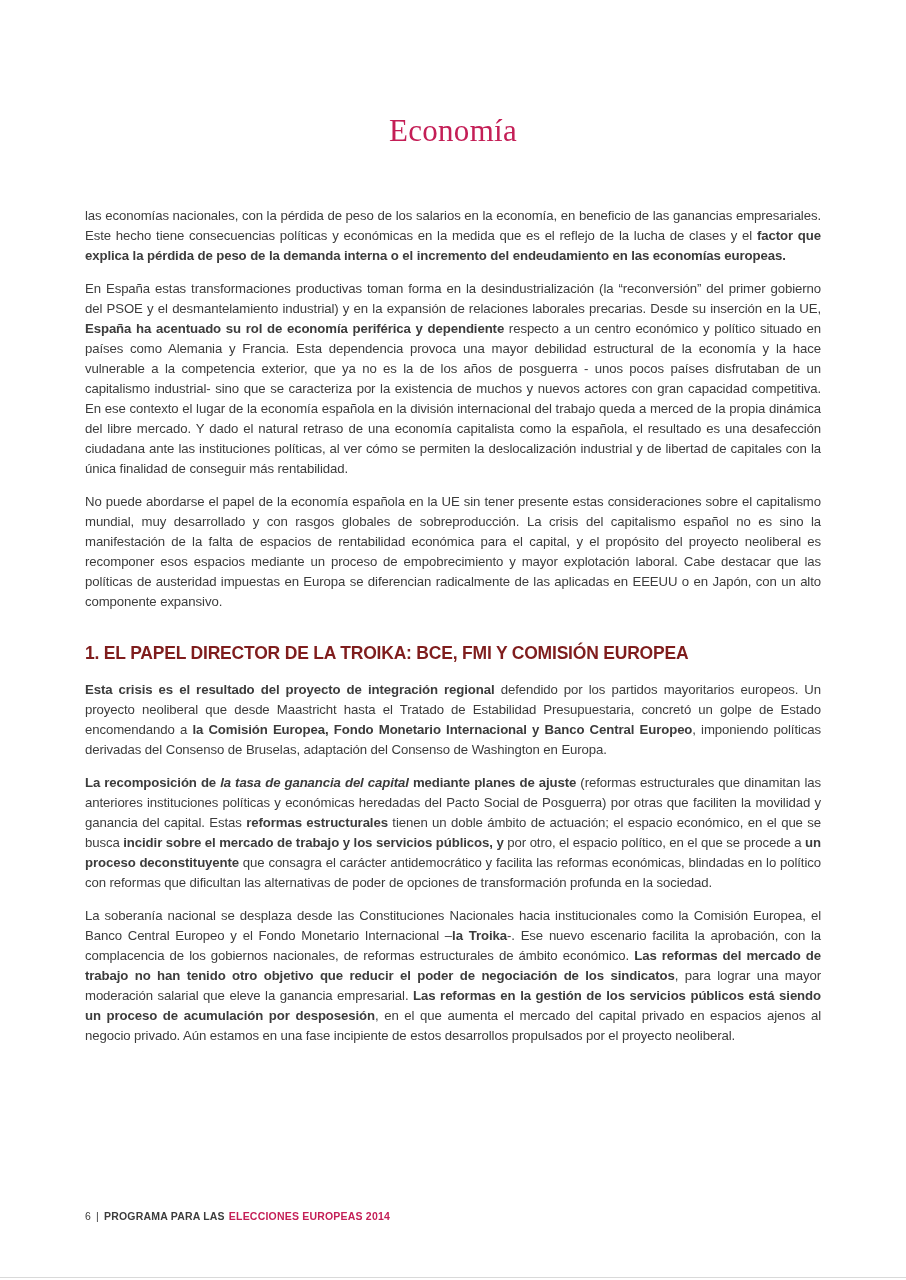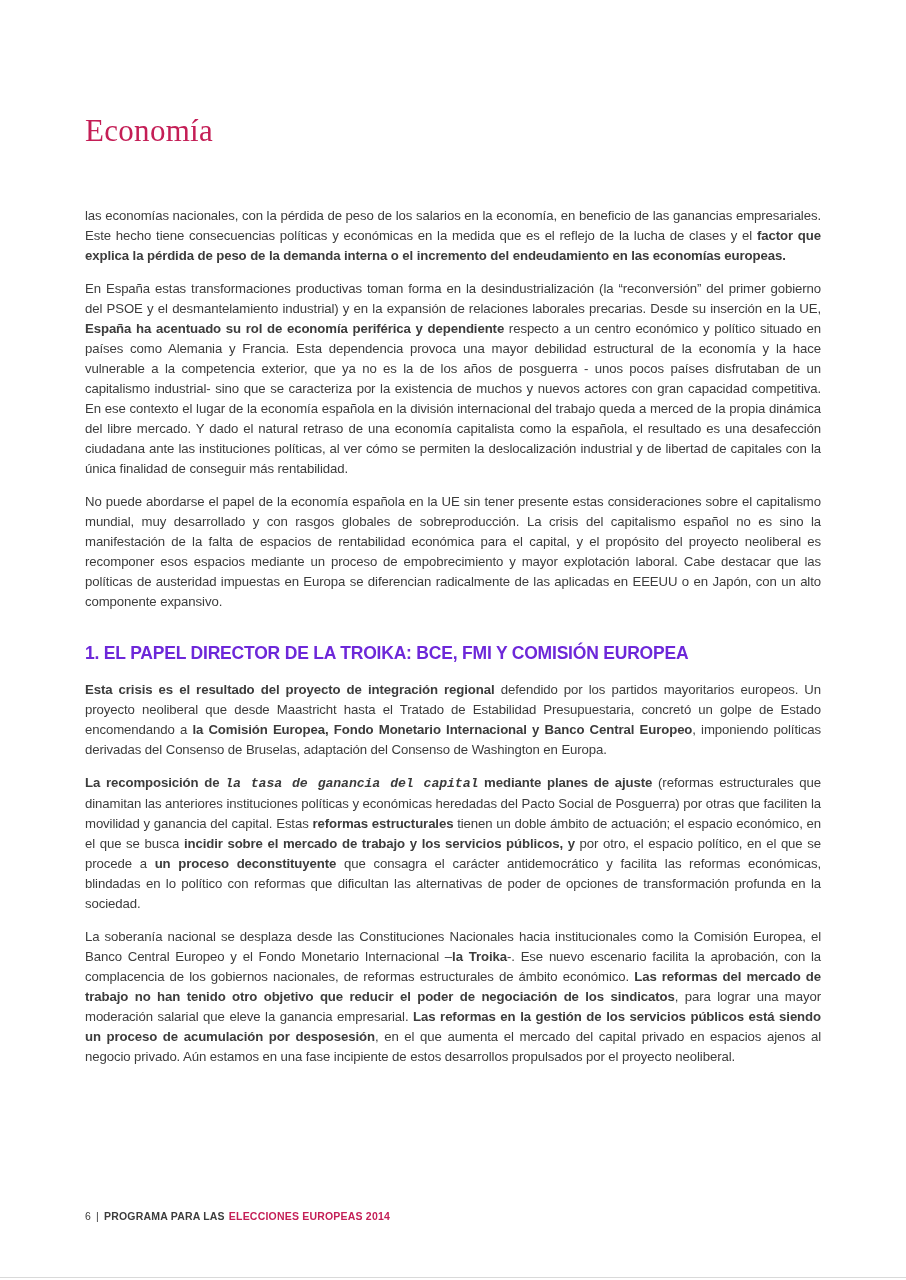--- a/index.html
+++ b/index.html
@@ -18,39 +18,40 @@
     padding: 113px 85px 0 85px;
     box-sizing: border-box;
   }
   .doc-title {
     font-family: "Liberation Serif", "DejaVu Serif", serif;
     font-size: 31px;
     font-weight: 500;
     color: var(--accent);
     letter-spacing: 0.3px;
     margin: 0 0 57px 0;
+    text-align: center;
   }
   .body-copy {
     color: var(--body-ink);
     font-size: 13.2px;
     line-height: 20px;
     text-align: justify;
     letter-spacing: -0.1px;
   }
   .body-copy p { margin: 0 0 13px 0; }
   .section-heading {
     font-size: 17.5px;
     font-weight: bold;
-    color: #6d28d9;
+    color: #7f1d1d;
     letter-spacing: -0.2px;
     margin: 31px 0 17px 0;
     text-align: left;
   }
   .b { font-weight: bold; }
-  .i { font-style: italic; font-family: Liberation Mono, monospace; }
+  .i { font-style: italic; }
   .footer {
     position: absolute;
     left: 85px;
     bottom: 58px;
     font-size: 10.5px;
     color: var(--body-ink);
     letter-spacing: 0.2px;
     white-space: nowrap;
   }
   .footer .sep { margin: 0 5px; }

